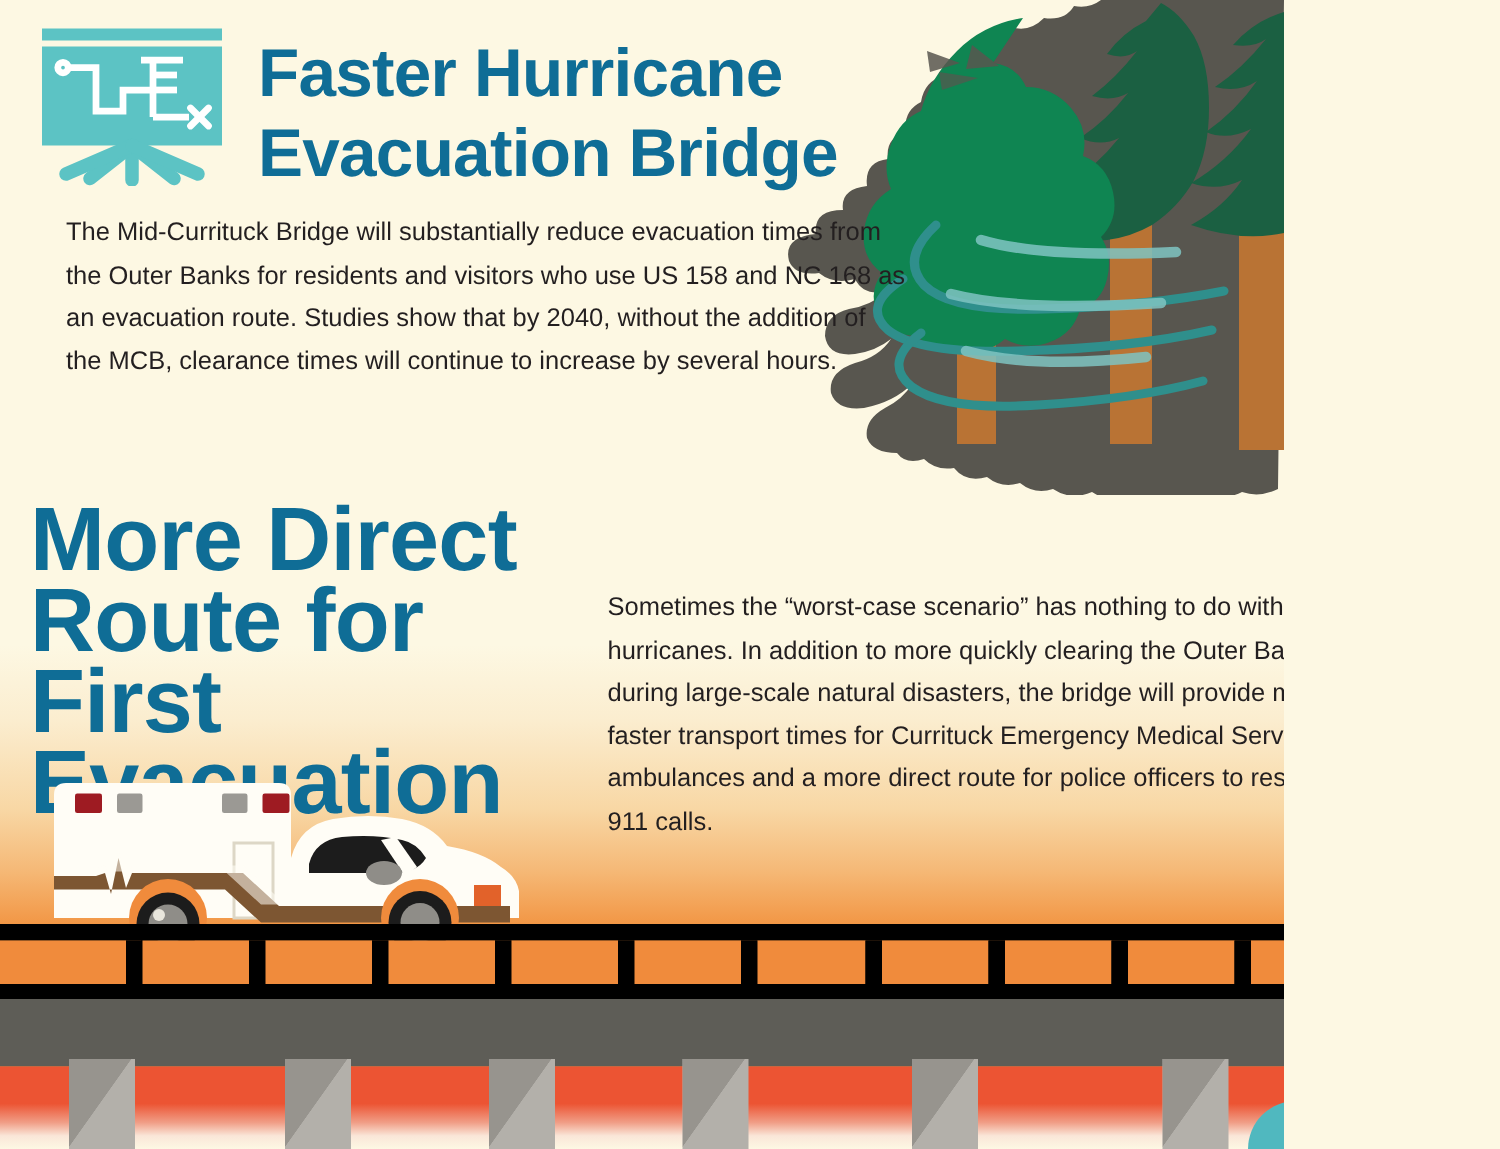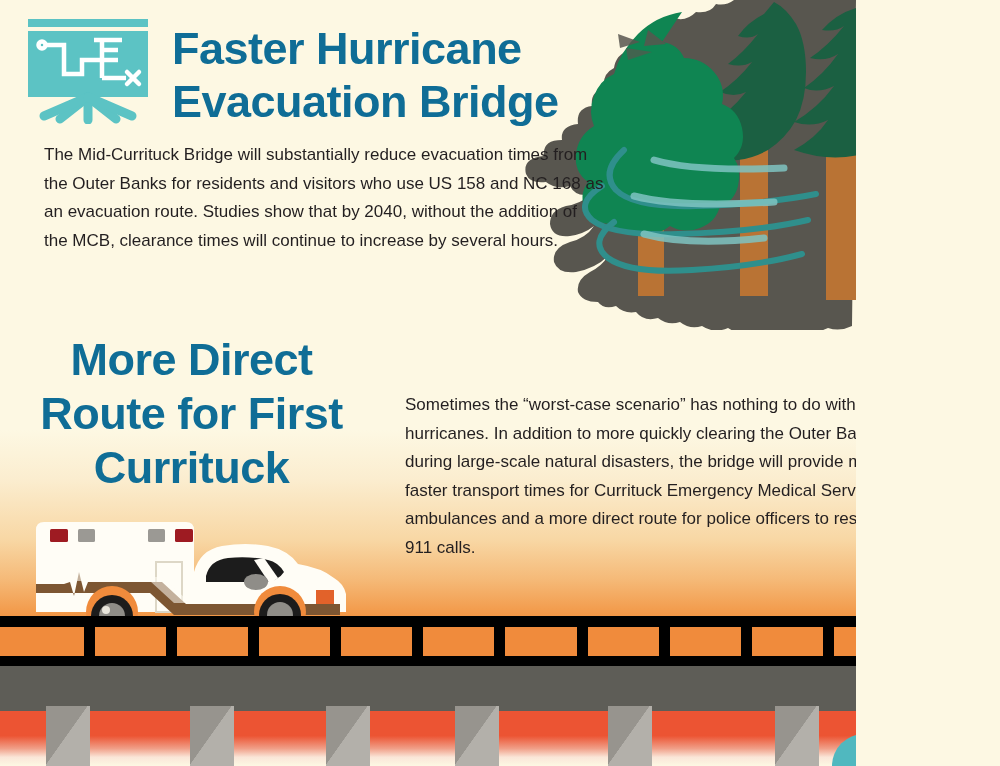--- a/index.html
+++ b/index.html
@@ -42,24 +42,24 @@
     color:#231f20;
     font-size:17px;
     line-height:28.6px;
   }
   #para1 { position:absolute; left:44px; top:141px; width:560px; }
   #para2 { position:absolute; left:405px; top:391px; width:522px; }
 
   
   #head2 {
     position:absolute; left:20px; top:333px; width:343px;
-    text-align:center;
+    text-align:left;
     color:#0f6d96;
     font-weight:bold;
-    font-size:45px;
+    font-size:60px;
     line-height:54px;
     letter-spacing:-0.5px;
   }
   #head2 .t-line { display:block; }
 
   
   #ambulance { position:absolute; left:28px; top:500px; width:320px; height:140px; }
 
   
   #bridge { position:absolute; left:0; bottom:0; width:1000px; height:160px; }
@@ -163,21 +163,21 @@
       <span class="t-line">Faster Hurricane</span>
       <span class="t-line">Evacuation Bridge</span>
     </h1>
   </div>
 
   <p id="para1" class="para">The Mid-Currituck Bridge will substantially reduce evacuation times from the Outer Banks for residents and visitors who use US 158 and NC 168 as an evacuation route. Studies show that by 2040, without the addition of the MCB, clearance times will continue to increase by several hours.</p>
 
   <h2 id="head2">
     <span class="t-line">More Direct</span>
     <span class="t-line">Route for First</span>
-    <span class="t-line">Currituck</span>
+    <span class="t-line">Evacuation</span>
   </h2>
 
   <p id="para2" class="para">Sometimes the “worst-case scenario” has nothing to do with hurricanes. In addition to more quickly clearing the Outer Banks during large-scale natural disasters, the bridge will provide much faster transport times for Currituck Emergency Medical Services’ ambulances and a more direct route for police officers to respond to 911 calls.</p>
 
   <svg id="ambulance" viewBox="0 0 320 140" xmlns="http://www.w3.org/2000/svg">
 
     <path d="M8 30 q0 -8 8 -8 H158 q8 0 8 8 V112 H8 Z" fill="#fffdf6"></path>
 
     <path d="M166 72 q6 -22 28 -26 q24 -4 46 0 q20 4 30 18 q24 4 36 14 q10 6 12 16 V112 H166 Z" fill="#fffdf6"></path>
 

